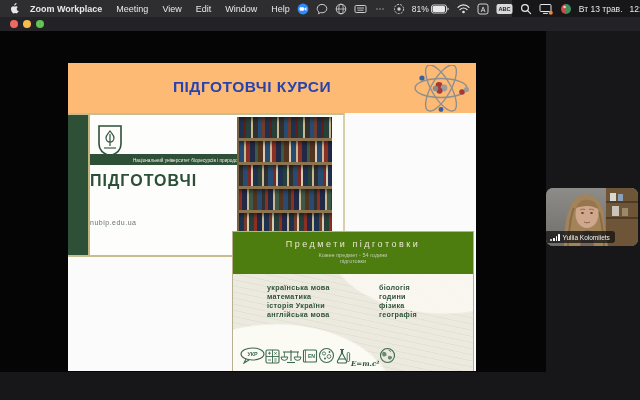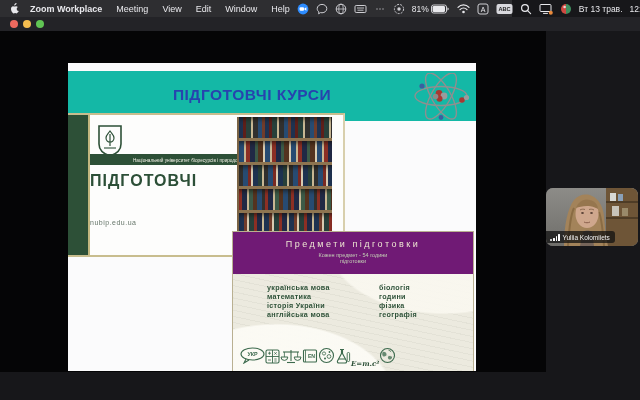--- a/index.html
+++ b/index.html
@@ -21,21 +21,21 @@
   
   .titlebar{position:absolute;left:0;top:17px;width:640px;height:14px;background:#232327;}
   .tl{position:absolute;top:3px;width:8px;height:8px;border-radius:50%;}
   .tl.r{left:10px;background:#ee6a5f;} .tl.y{left:23px;background:#f5bd4f;} .tl.g{left:36px;background:#61c554;}
 
   
   .share-canvas{position:absolute;left:0;top:31px;width:546px;height:341px;background:#050506;}
 
   
   .slide{position:absolute;left:68px;top:63px;width:408px;height:308px;background:#fbfbfc;}
-  .slide-header{position:absolute;left:0;top:0;width:408px;height:50px;background:#14b8a6;margin-top:8px;}
+  .slide-header{position:absolute;left:0;top:0;width:408px;height:50px;background:#fdba74;}
   .slide-title{position:absolute;left:80px;right:120px;top:15px;text-align:center;
                font-size:15.5px;font-weight:700;color:#2743ae;letter-spacing:.5px;white-space:nowrap;}
   .atom{position:absolute;right:6px;top:2px;}
 
   
   .card{position:absolute;left:0;top:50px;width:277px;height:144px;background:#fdfdfc;box-sizing:border-box;
         border-top:2px solid #c8bd8e;border-bottom:2px solid #c8bd8e;border-right:2px solid #d8cfad;z-index:1;}
   .card-side{position:absolute;left:0;top:0;bottom:0;width:20px;background:#2d5037;border-right:2px solid #c2b67f;}
   .card-shield{position:absolute;left:28px;top:9px;}
   .card-band{position:absolute;left:22px;top:39px;width:220px;height:11px;background:#2d5037;
@@ -51,21 +51,21 @@
   .shelf{height:21px;border-bottom:3px solid #8d7450;box-shadow:inset 0 5px 5px -3px rgba(20,12,4,.65);}
   .s1{background:repeating-linear-gradient(90deg,#1e3250 0 4px,#5d1f1a 4px 7px,#28403a 7px 12px,#c7b793 12px 14px,#31302e 14px 19px,#274b72 19px 23px,#713c2a 23px 26px);}
   .s2{background:repeating-linear-gradient(90deg,#274b72 0 5px,#c7b793 5px 7px,#8c2f24 7px 11px,#202945 11px 16px,#3c5a47 16px 19px,#54331f 19px 24px,#d8cbb1 24px 26px);}
   .s3{background:repeating-linear-gradient(90deg,#31302e 0 4px,#274b72 4px 9px,#7a2a22 9px 12px,#d8cbb1 12px 14px,#1e3250 14px 19px,#28403a 19px 23px,#c7b793 23px 25px);}
   .s4{background:repeating-linear-gradient(90deg,#8c2f24 0 3px,#202945 3px 8px,#c7b793 8px 10px,#3c5a47 10px 14px,#54331f 14px 18px,#274b72 18px 23px,#31302e 23px 26px);}
   .s5{background:repeating-linear-gradient(90deg,#1e3250 0 5px,#713c2a 5px 8px,#d8cbb1 8px 10px,#28403a 10px 15px,#8c2f24 15px 18px,#202945 18px 23px,#c7b793 23px 25px);}
 
   
   .panel{position:absolute;left:164px;top:168px;width:242px;height:140px;z-index:3;
          box-sizing:border-box;border:1px solid #b9b091;background:#eceadf;}
-  .panel-head{height:42px;background:#701a75;text-align:center;}
+  .panel-head{height:42px;background:#4d7c0f;text-align:center;}
   .panel-title{padding-top:7px;font-size:9px;letter-spacing:2.5px;color:#ede6d2;}
   .panel-sub{margin-top:3px;font-size:6px;line-height:7px;color:#c2cdb4;transform:scale(.92);transform-origin:center top;}
   .panel-body{position:relative;height:97px;
       background:
         radial-gradient(ellipse at 18% 130%, rgba(252,251,245,.95) 0 42%, rgba(252,251,245,0) 43%),
         radial-gradient(ellipse at 88% -30%, rgba(250,248,240,.9) 0 38%, rgba(250,248,240,0) 39%),
         repeating-linear-gradient(12deg, rgba(90,95,80,0) 0 5px, rgba(90,95,80,.06) 5px 6px),
         #eceadf;}
   .col{position:absolute;top:9px;display:flex;flex-direction:column;}
   .col.left{left:34px;} .col.right{left:146px;}

